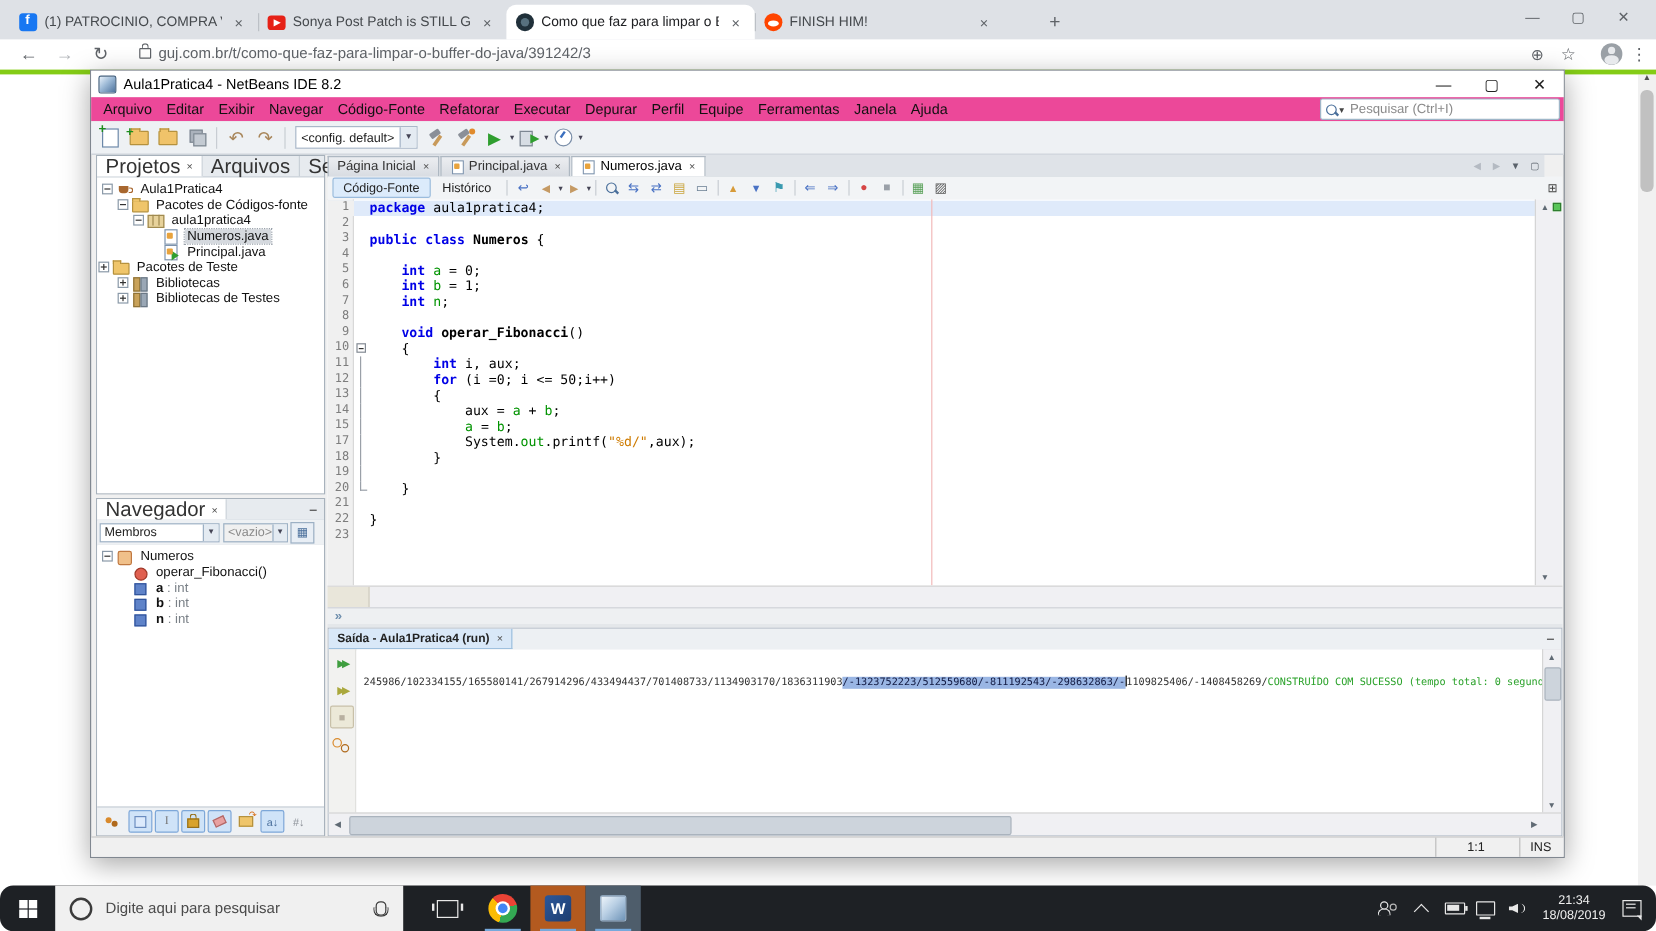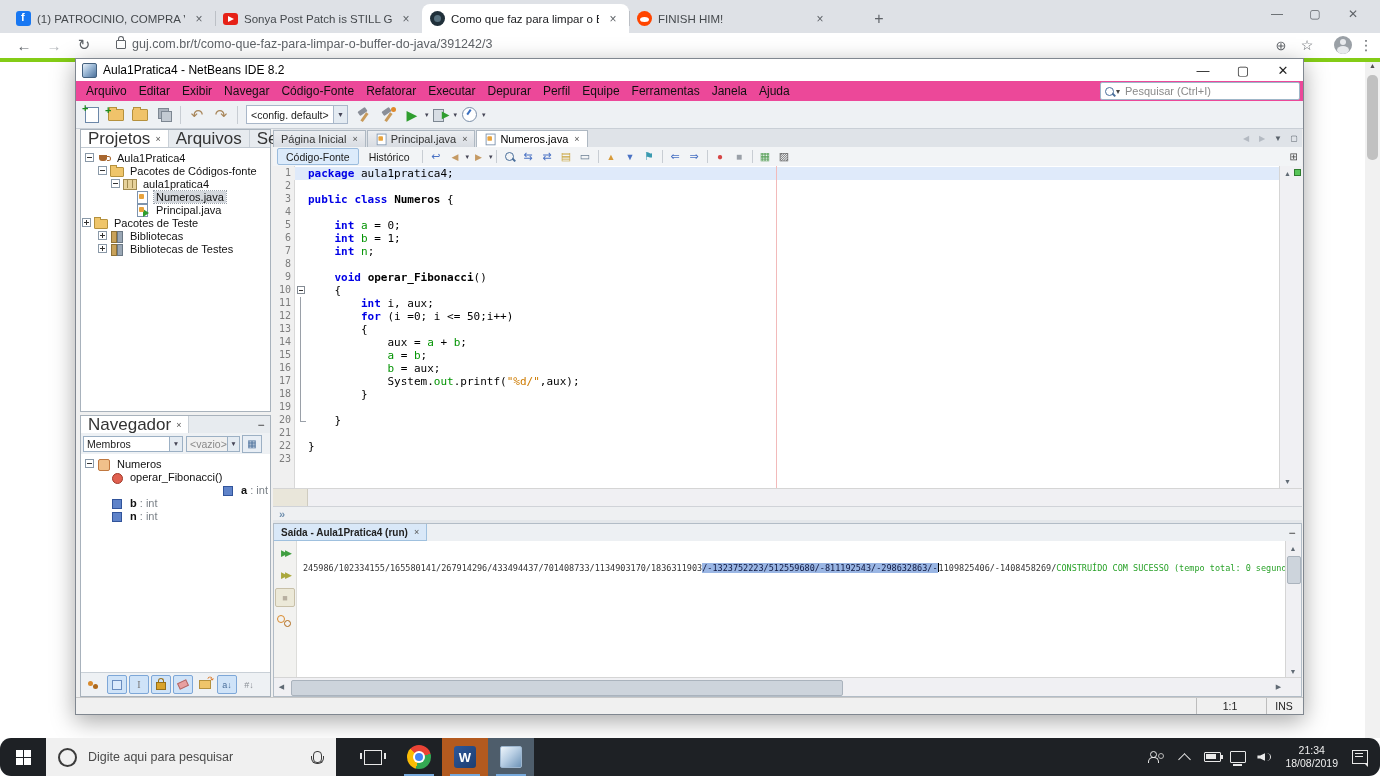--- a/index.html
+++ b/index.html
@@ -153,21 +153,21 @@
   .fb-field::before{content:"I";font-size:10px;color:#777;font-family:"Liberation Serif",serif;}
   .fb-lock::before{content:"";width:8px;height:6px;background:#d9a32c;border:1px solid #96701c;margin-top:3px;}
   .fb-lock::after{content:"";position:absolute;left:6px;top:2px;width:4px;height:4px;border:1.3px solid #96701c;border-bottom:none;border-radius:3px 3px 0 0;}
   .fb-eraser::before{content:"";width:8px;height:5px;background:#e8a0a0;border:1px solid #b06868;transform:rotate(-25deg);}
   .fb-open::before{content:"";width:10px;height:7px;background:#efc56a;border:1px solid #b5913d;}
   .fb-open::after{content:"↷";position:absolute;right:0;top:-1px;font-size:8px;color:#d9721c;}
   .fb-alpha::before{content:"a↓";font-size:9px;color:#4a6f9b;}
   .fb-pos::before{content:"#↓";font-size:9px;color:#8a8f96;}
 
   
-  .edtabs{position:absolute;left:0;top:0;right:0;height:18px;background:#dfe3e8;border-bottom:1px solid #aeb8c2;display:flex;align-items:flex-end;}
+  .edtabs{position:absolute;left:0;top:0;right:15px;height:18px;background:#dfe3e8;border-bottom:1px solid #aeb8c2;display:flex;align-items:flex-end;}
   .edtab{height:17px;display:flex;align-items:center;padding:0 7px;font-size:11px;color:#333;
     background:linear-gradient(#eceef1,#d8dce2);border:1px solid #aeb8c2;border-bottom:none;margin-right:1px;box-sizing:border-box;}
   .edtab.active{background:#fff;color:#000;}
   .edtab .x{margin-left:6px;font-size:9px;color:#555;}
   .edtab .x::before{content:"×";}
   .edtab .ti{transform:scale(.9);margin-right:1px;}
   .edtab-ctl{margin-left:auto;display:flex;align-items:center;height:17px;color:#5a626b;}
   .edtab-ctl span{width:16px;text-align:center;font-size:8px;}
   .edtab-ctl .dim{color:#b4bac2;}
   .edtb{position:absolute;left:0;top:18px;right:0;height:19px;background:#f2f4f6;border-bottom:1px solid #c9cfd6;display:flex;align-items:center;padding-left:4px;}
@@ -515,21 +515,21 @@
           <div class="trow" style="padding-left: 3px;">
             <span class="exp "></span>
             <span class="ti ti-class"></span>
             <span class="tlabel">Numeros</span>
           </div>
           <div class="trow" style="padding-left: 16px;">
             <span class="exp none"></span>
             <span class="ti ti-method"></span>
             <span class="tlabel">operar_Fibonacci()</span>
           </div>
-          <div class="trow" style=" justify-content: flex-end;">
+          <div class="trow" style="padding-left: 16px;">
             <span class="exp none"></span>
             <span class="ti ti-field"></span>
             <span class="tlabel"><span class="tname">a</span><span class="ttype"> : int</span></span>
           </div>
           <div class="trow" style="padding-left: 16px;">
             <span class="exp none"></span>
             <span class="ti ti-field"></span>
             <span class="tlabel"><span class="tname">b</span><span class="ttype"> : int</span></span>
           </div>
           <div class="trow" style="padding-left: 16px;">
@@ -680,25 +680,20 @@
               <span class="lnum">14</span>
               <span class="fold line"></span>
               <span class="ltext"><span class="tk-pln">            aux = </span><span class="tk-fld">a</span><span class="tk-pln"> + </span><span class="tk-fld">b</span><span class="tk-pln">;</span></span>
             </div>
             <div class="cl">
               <span class="lnum">15</span>
               <span class="fold line"></span>
               <span class="ltext"><span class="tk-pln">            </span><span class="tk-fld">a</span><span class="tk-pln"> = </span><span class="tk-fld">b</span><span class="tk-pln">;</span></span>
             </div>
             <div class="cl">
-              <span class="lnum">16</span>
-              <span class="fold line"></span>
-              <span class="ltext"><span class="tk-pln">            </span><span class="tk-fld">b</span><span class="tk-pln"> = aux;</span></span>
-            </div>
-            <div class="cl">
               <span class="lnum">17</span>
               <span class="fold line"></span>
               <span class="ltext"><span class="tk-pln">            System.</span><span class="tk-fld">out</span><span class="tk-pln">.printf(</span><span class="tk-str">"%d/"</span><span class="tk-pln">,aux);</span></span>
             </div>
             <div class="cl">
               <span class="lnum">18</span>
               <span class="fold line"></span>
               <span class="ltext"><span class="tk-pln">        }</span></span>
             </div>
             <div class="cl">

